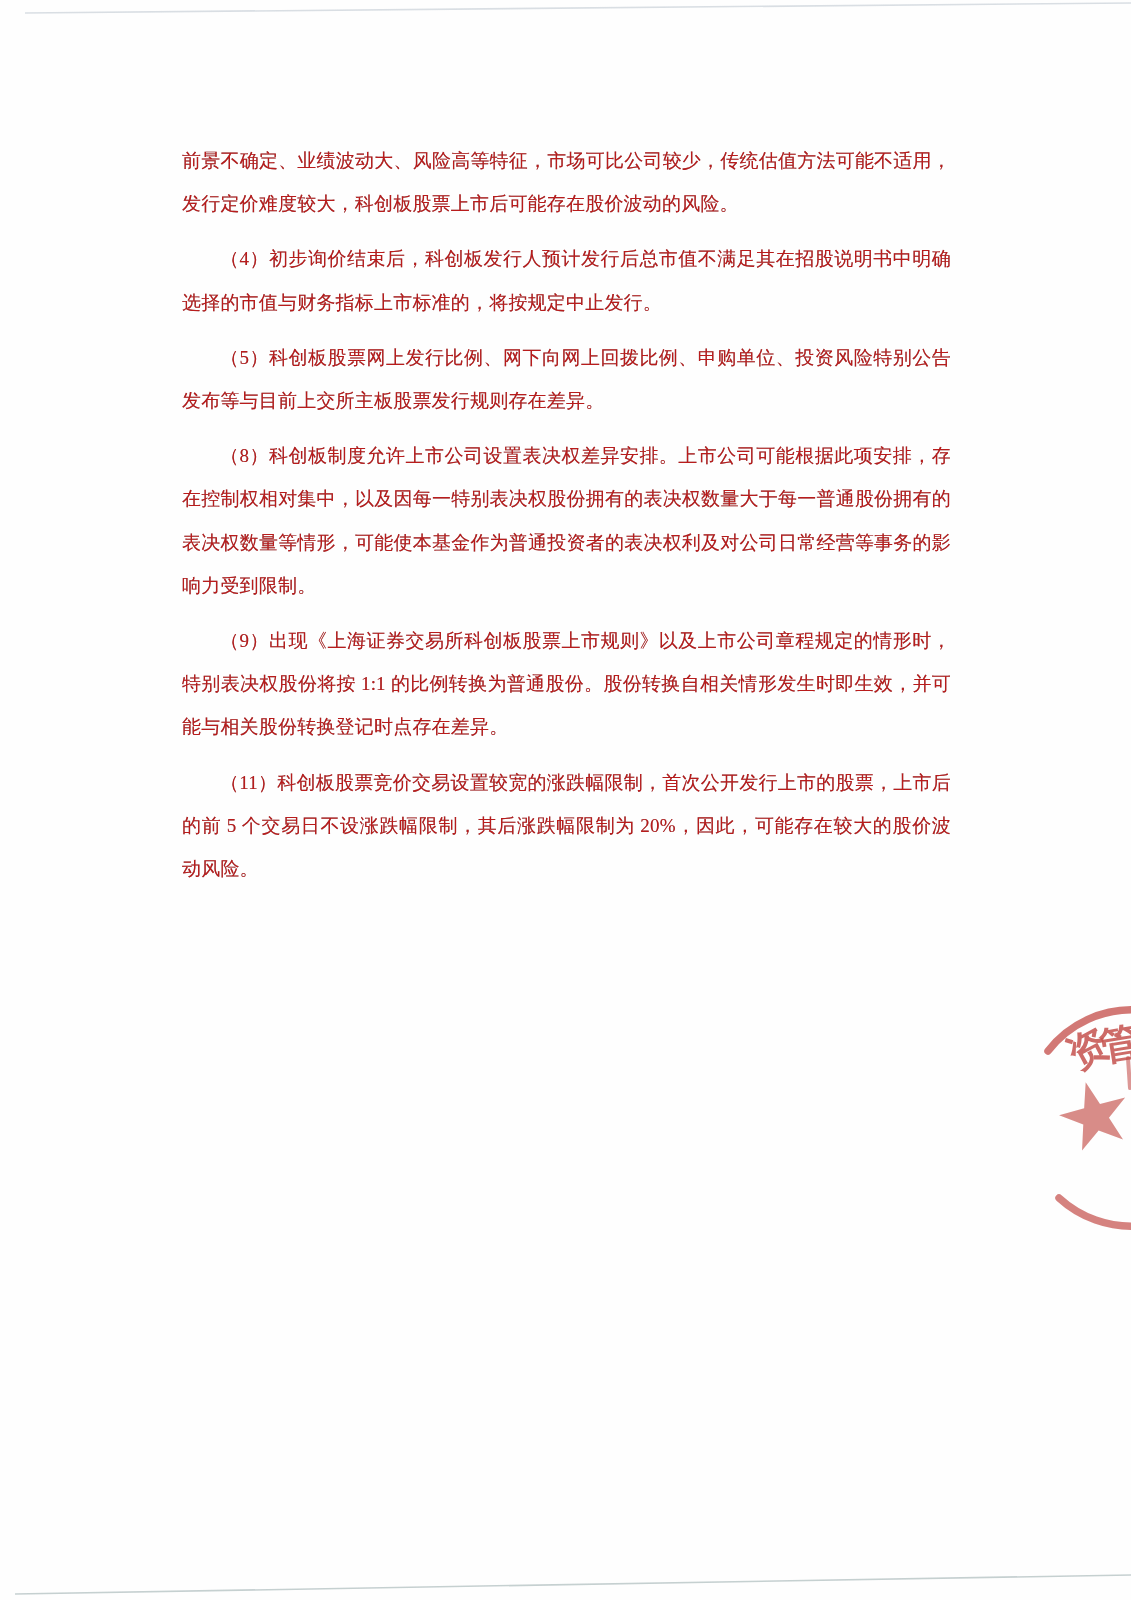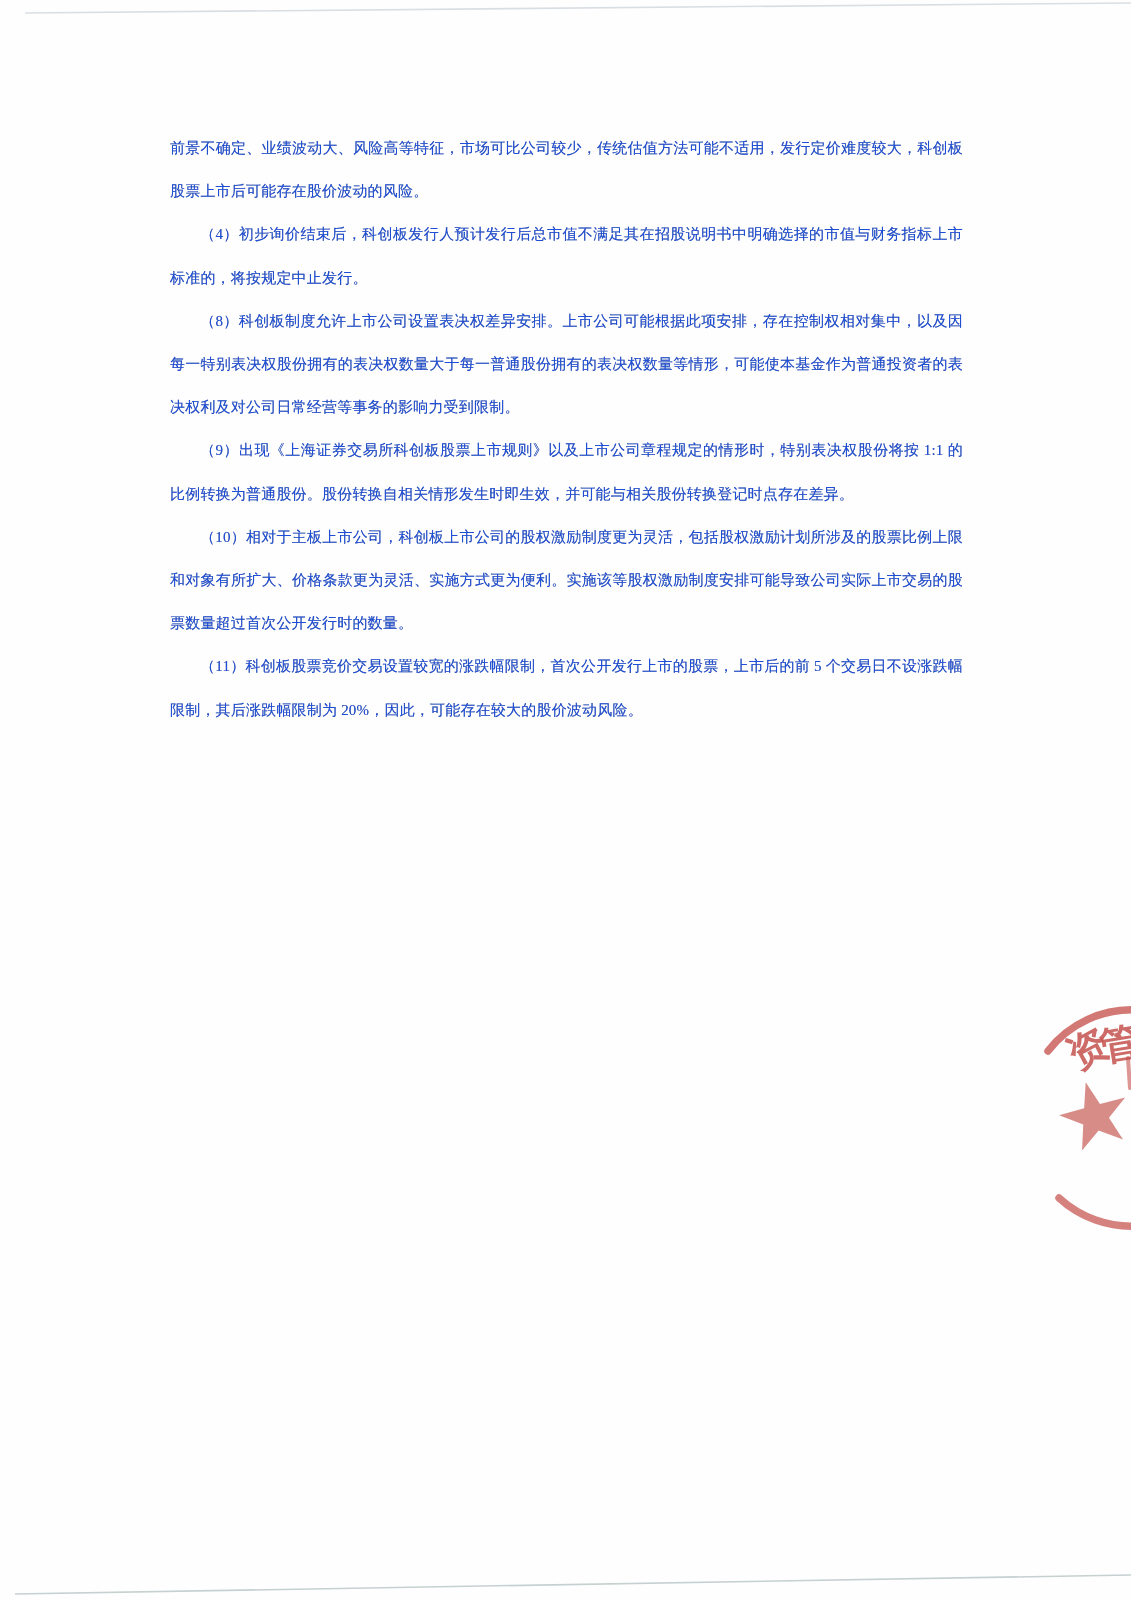--- a/index.html
+++ b/index.html
@@ -15,26 +15,26 @@
     overflow: hidden;
     font-family: "Liberation Serif", "DejaVu Serif", serif;
   }
   .text-block {
     position: absolute;
     left: 170px;
     top: 127px;
     width: 793px;
   }
   .text-block p {
-    margin: 0;
+    margin: 12px;
     padding: 0;
-    font-size: 15px;
+    font-size: 19px;
     line-height: 43.2px;
     letter-spacing: 0.2px;
-    color: #1d4ed8;
+    color: #b91c1c;
     text-align: justify;
     text-justify: inter-ideograph;
     text-shadow: 0 0 0.6px rgba(70,70,72,0.55);
   }
   .text-block p.ind {
     text-indent: 2em;
   }
   .artifact {
     position: absolute;
     pointer-events: none;
@@ -60,23 +60,23 @@
 
 <div class="page">
 
   <svg class="artifact artifact-top" viewBox="0 0 1131 20" preserveAspectRatio="none" aria-hidden="true">
     <line x1="25" y1="13" x2="1131" y2="3" stroke="#cdd4db" stroke-width="1.6" opacity="0.75"></line>
   </svg>
 
   <div class="text-block">
     <p>前景不确定、业绩波动大、风险高等特征，市场可比公司较少，传统估值方法可能不适用，发行定价难度较大，科创板股票上市后可能存在股价波动的风险。</p>
     <p class="ind">（4）初步询价结束后，科创板发行人预计发行后总市值不满足其在招股说明书中明确选择的市值与财务指标上市标准的，将按规定中止发行。</p>
+    <p class="ind">（5）科创板股票网上发行比例、网下向网上回拨比例、申购单位、投资风险特别公告发布等与目前上交所主板股票发行规则存在差异。</p>
     <p class="ind">（8）科创板制度允许上市公司设置表决权差异安排。上市公司可能根据此项安排，存在控制权相对集中，以及因每一特别表决权股份拥有的表决权数量大于每一普通股份拥有的表决权数量等情形，可能使本基金作为普通投资者的表决权利及对公司日常经营等事务的影响力受到限制。</p>
     <p class="ind">（9）出现《上海证券交易所科创板股票上市规则》以及上市公司章程规定的情形时，特别表决权股份将按 1:1 的比例转换为普通股份。股份转换自相关情形发生时即生效，并可能与相关股份转换登记时点存在差异。</p>
-    <p class="ind">（10）相对于主板上市公司，科创板上市公司的股权激励制度更为灵活，包括股权激励计划所涉及的股票比例上限和对象有所扩大、价格条款更为灵活、实施方式更为便利。实施该等股权激励制度安排可能导致公司实际上市交易的股票数量超过首次公开发行时的数量。</p>
     <p class="ind">（11）科创板股票竞价交易设置较宽的涨跌幅限制，首次公开发行上市的股票，上市后的前 5 个交易日不设涨跌幅限制，其后涨跌幅限制为 20%，因此，可能存在较大的股价波动风险。</p>
   </div>
 
   <svg class="seal" viewBox="1010 985 121 270" aria-hidden="true">
 
     <path d="M 1048 1051 A 106 106 0 0 1 1138 1010" fill="none" stroke="#c5524e" stroke-width="7.5" stroke-linecap="round" opacity="0.78"></path>
     <path d="M 1059 1198 A 107 107 0 0 0 1138 1226" fill="none" stroke="#c5524e" stroke-width="7.5" stroke-linecap="round" opacity="0.72"></path>
 
     <polygon points="1095,1081 1103.2,1105.7 1129.2,1105.9 1108.3,1121.3 1116.2,1146.1 1095,1131 1073.8,1146.1 1081.7,1121.3 1060.8,1105.9 1086.8,1105.7" transform="rotate(-15 1095 1117)" fill="#c9605a" opacity="0.72"></polygon>
 

